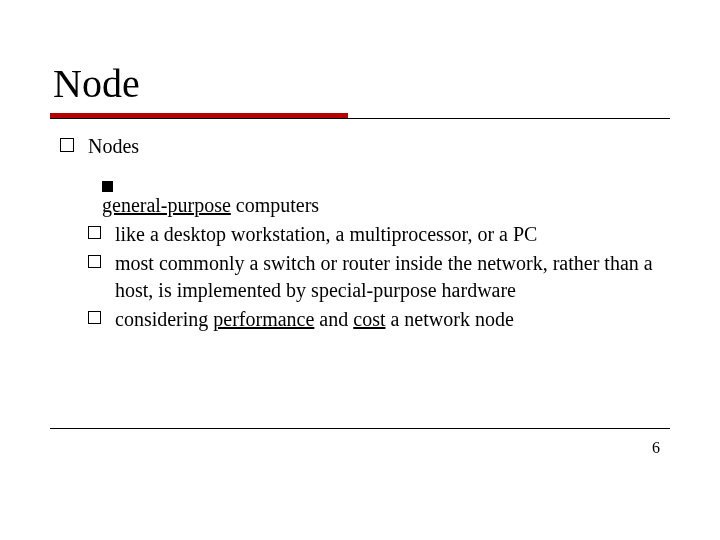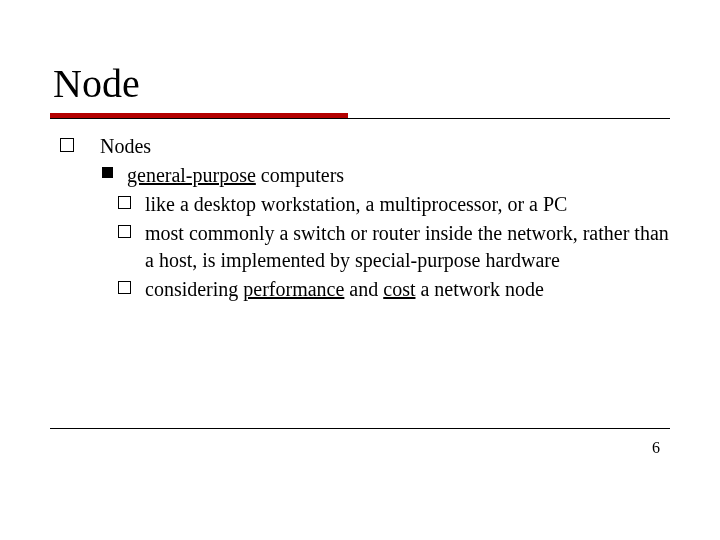--- a/index.html
+++ b/index.html
@@ -38,23 +38,23 @@
     margin-top: -1px;
   }
   .body {
     font-size: 20px;
     line-height: 1.35;
   }
   .lvl1, .lvl2, .lvl3 {
     display: flex;
     align-items: flex-start;
   }
-  .lvl1 { margin-left: 10px; margin-top: 4px; gap: 12px; }
-  .lvl2 { margin-left: 52px; margin-top: 2px; }
-  .lvl3 { margin-left: 68px; margin-top: 2px; }
+  .lvl1 { margin-left: 10px; margin-top: 4px; }
+  .lvl2 { margin-left: 52px; margin-top: 16px; flex-direction: column; }
+  .lvl3 { margin-left: 38px; margin-top: 2px; }
   .bullet-open {
     display: inline-block;
     width: 12px;
     height: 12px;
     border: 1.8px solid #000;
     margin-top: 5px;
     margin-right: 14px;
     flex: 0 0 auto;
   }
   .bullet-filled {

